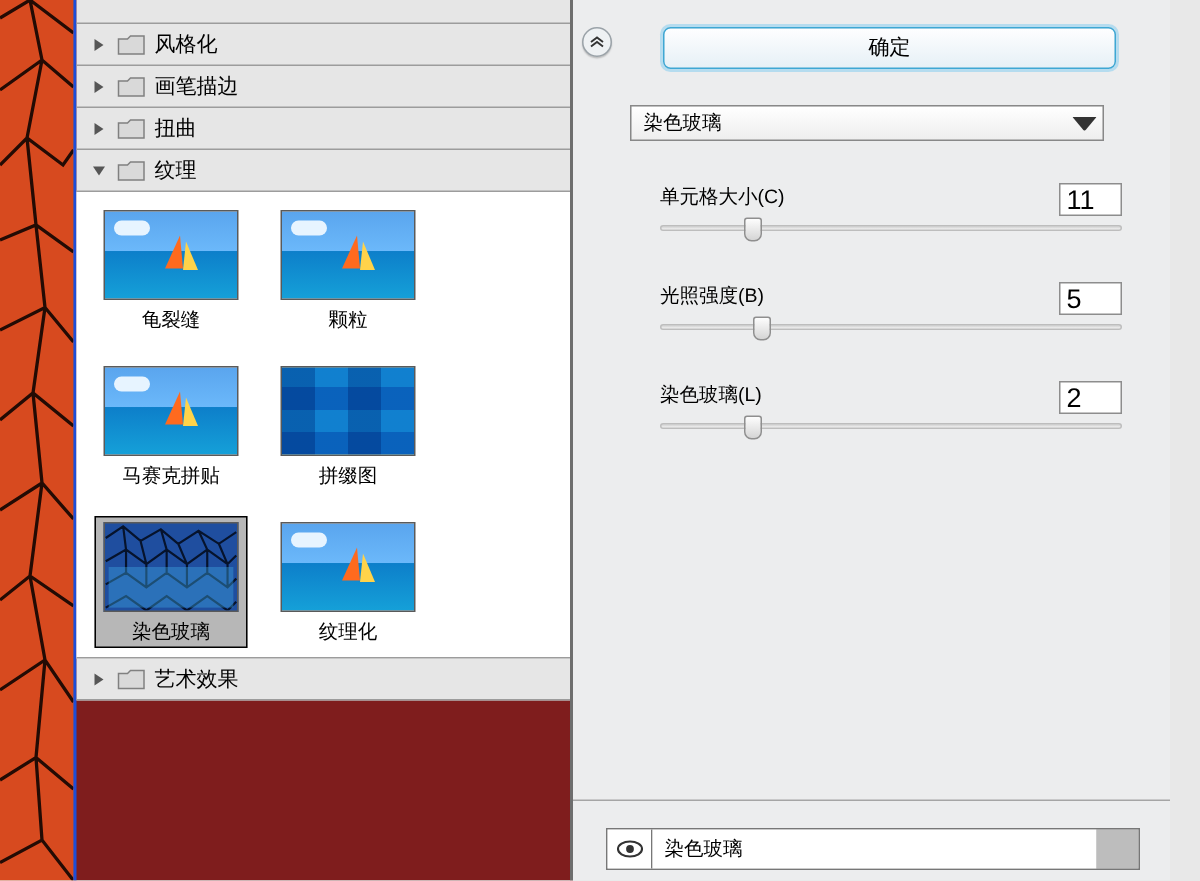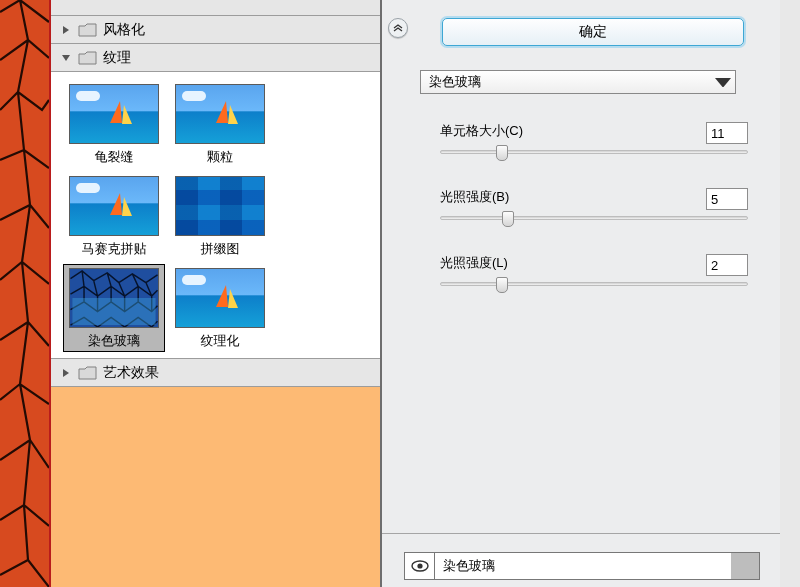--- a/index.html
+++ b/index.html
@@ -22,22 +22,22 @@
     background: #d74a1f;
     overflow: hidden;
   }
   .preview-sliver svg { width: 100%; height: 100%; }
 
   
   .filter-panel {
     position: absolute;
     left: 49px; top: 0;
     width: 333px; height: 587px;
-    background: #fdba74;
-    border-left: 2px solid #b91c1c;
+    background: #7f1d1d;
+    border-left: 2px solid #1d4ed8;
     border-right: 2px solid #6e6e6e;
   }
   .filter-panel-top {
     height: 16px;
     background: #e6e6e6;
     border-bottom: 1px solid #9c9c9c;
   }
   .filter-list {
     background: #e6e6e6;
   }
@@ -61,21 +61,21 @@
     margin-right: 6px;
   }
   .cat-label { font-size: 14px; }
 
   .thumb-area {
     background: #fff;
     padding: 8px 6px 6px 12px;
     border-bottom: 1px solid #9c9c9c;
     display: flex;
     flex-wrap: wrap;
-    gap: 4px;
+    gap: 16px;
   }
   .thumb-cell {
     width: 102px;
     text-align: center;
     padding: 4px 0 2px 0;
     cursor: pointer;
   }
   .thumb-cell.sel {
     background: #b7b7b7;
     outline: 1px solid #000;
@@ -185,21 +185,21 @@
     justify-content: space-between;
     align-items: flex-start;
     margin-bottom: 6px;
   }
   .slider-val {
     width: 42px; height: 22px;
     border: 1px solid #8d8d8d;
     background: #fff;
     text-align: left;
     padding: 1px 4px;
-    font-size: 13px;
+    font-size: 18px;
   }
   .slider-track {
     position: relative;
     height: 4px;
     background: linear-gradient(#cfcfcf,#f4f4f4);
     border: 1px solid #bdbdbd;
     border-radius: 2px;
   }
   .slider-thumb {
     position: absolute;
@@ -270,21 +270,47 @@
           </svg>
       </span>
       <span class="folder-icon">
         <svg viewBox="0 0 19 15">
             <path d="M1 4 h6 l2 -2 h9 v12 h-17 z" fill="#d9d9d9" stroke="#808080"></path>
           </svg>
       </span>
       <span class="cat-label">风格化</span>
     </div>
 
-
+    <div class="cat-row">
+      <span class="tri">
+        <svg viewBox="0 0 10 10">
+            <polygon points="2,1 8,5 2,9" fill="#565656"></polygon>
+          </svg>
+      </span>
+      <span class="folder-icon">
+        <svg viewBox="0 0 19 15">
+            <path d="M1 4 h6 l2 -2 h9 v12 h-17 z" fill="#d9d9d9" stroke="#808080"></path>
+          </svg>
+      </span>
+      <span class="cat-label">画笔描边</span>
+    </div>
+
+    <div class="cat-row">
+      <span class="tri">
+        <svg viewBox="0 0 10 10">
+            <polygon points="2,1 8,5 2,9" fill="#565656"></polygon>
+          </svg>
+      </span>
+      <span class="folder-icon">
+        <svg viewBox="0 0 19 15">
+            <path d="M1 4 h6 l2 -2 h9 v12 h-17 z" fill="#d9d9d9" stroke="#808080"></path>
+          </svg>
+      </span>
+      <span class="cat-label">扭曲</span>
+    </div>
 
 
     <div class="cat-row">
       <span class="tri">
         <svg viewBox="0 0 10 10">
             <polygon points="1,2 9,2 5,8" fill="#565656"></polygon>
           </svg>
       </span>
       <span class="folder-icon">
         <svg viewBox="0 0 19 15">
@@ -409,21 +435,21 @@
         <span>光照强度(B)</span>
         <input class="slider-val" value="5" style="">
       </div>
       <div class="slider-track">
         <div class="slider-thumb" style="left:20%"></div>
       </div>
     </div>
 
     <div class="slider-row">
       <div class="slider-top">
-        <span>光照强度(L)</span>
+        <span>染色玻璃(L)</span>
         <input class="slider-val" value="2" style="">
       </div>
       <div class="slider-track">
         <div class="slider-thumb" style="left:18%"></div>
       </div>
     </div>
 
   </div>
 
   <div class="layers-strip">

